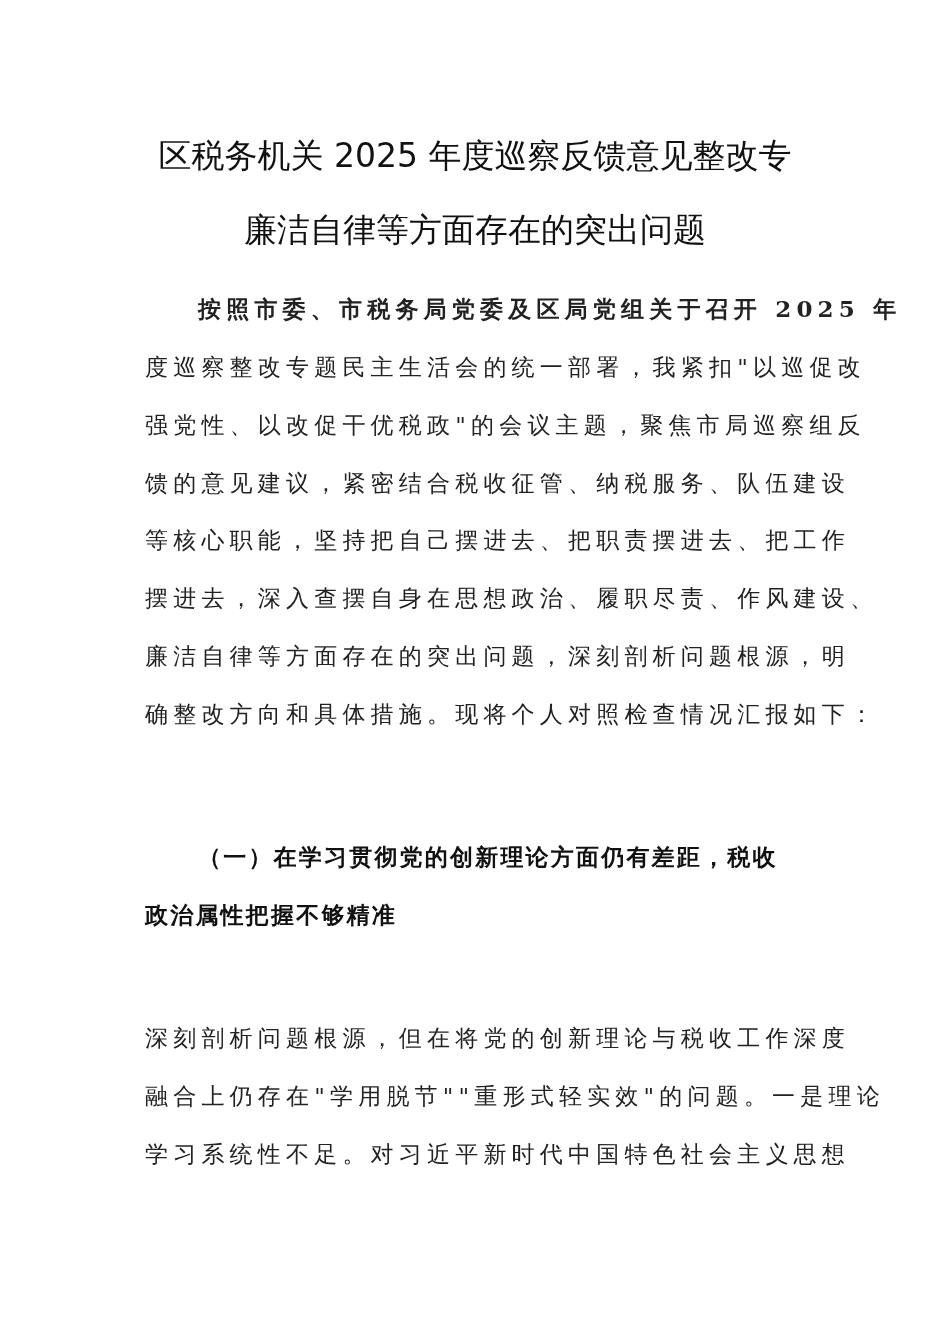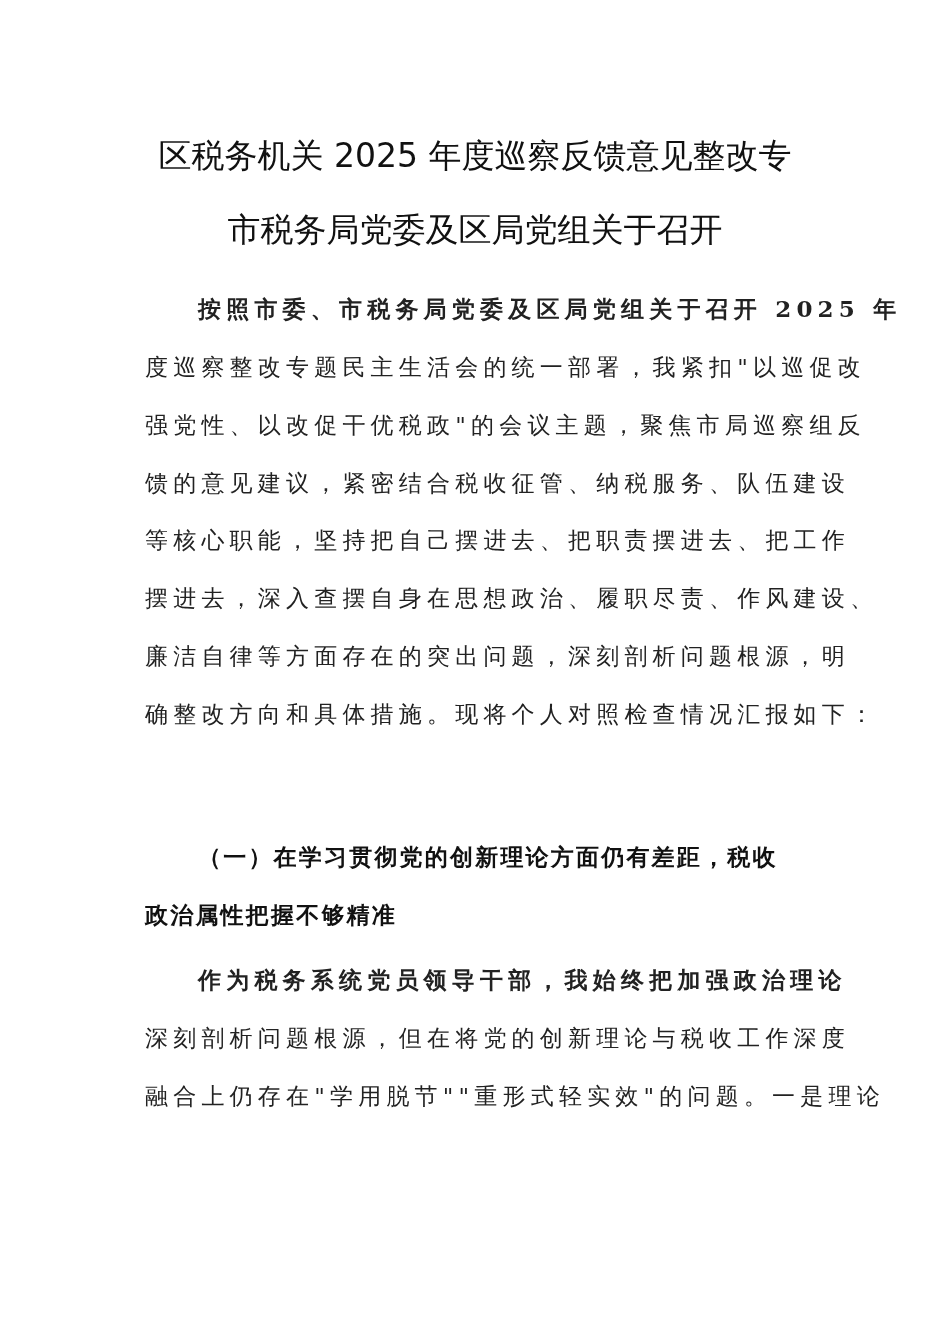--- a/index.html
+++ b/index.html
@@ -29,32 +29,32 @@
     white-space: nowrap; letter-spacing: 2.2px;
   }
   .heading2.indent { left: 198px; }
 </style>
 </head>
 <body>
 
 <div class="page">
 
   <div class="title-line" style="top:136px;">区税务机关 2025 年度巡察反馈意见整改专</div>
-  <div class="title-line" style="top:210px;">市税务局党委及区局党组关于召开</div>
+  <div class="title-line" style="top:210px;">廉洁自律等方面存在的突出问题</div>
 
   <div class="line indent" style="top:294px;">按照市委、市税务局党委及区局党组关于召开 2025 年</div>
   <div class="line" style="top:352px;">度巡察整改专题民主生活会的统一部署，我紧扣"以巡促改</div>
   <div class="line" style="top:410px;">强党性、以改促干优税政"的会议主题，聚焦市局巡察组反</div>
   <div class="line" style="top:525px;">等核心职能，坚持把自己摆进去、把职责摆进去、把工作</div>
   <div class="line" style="top:468px;">馈的意见建议，紧密结合税收征管、纳税服务、队伍建设</div>
   <div class="line" style="top:583px;">摆进去，深入查摆自身在思想政治、履职尽责、作风建设、</div>
   <div class="line" style="top:641px;">廉洁自律等方面存在的突出问题，深刻剖析问题根源，明</div>
   <div class="line" style="top:699px;">确整改方向和具体措施。现将个人对照检查情况汇报如下：</div>
 
 
   <div class="heading2 indent" style="top:842px;">（一）在学习贯彻党的创新理论方面仍有差距，税收</div>
   <div class="heading2" style="top:900px;">政治属性把握不够精准</div>
 
-  <div class="line indent" style="top:965px;">作为税务系统党员领导干部，我始终把加强政治理论</div>
   <div class="line" style="top:1023px;">深刻剖析问题根源，但在将党的创新理论与税收工作深度</div>
   <div class="line" style="top:1081px;">融合上仍存在"学用脱节""重形式轻实效"的问题。一是理论</div>
+  <div class="line" style="top:1139px;">学习系统性不足。对习近平新时代中国特色社会主义思想</div>
 
 </div>
 
 </body></html>

